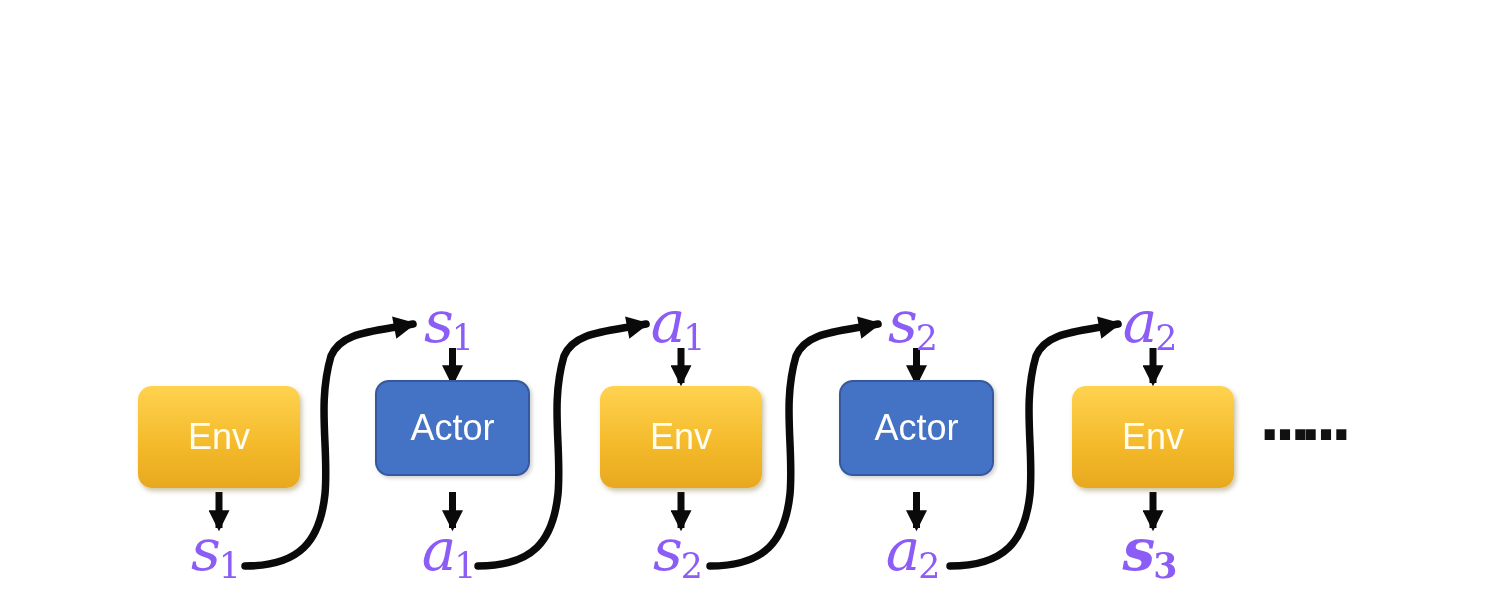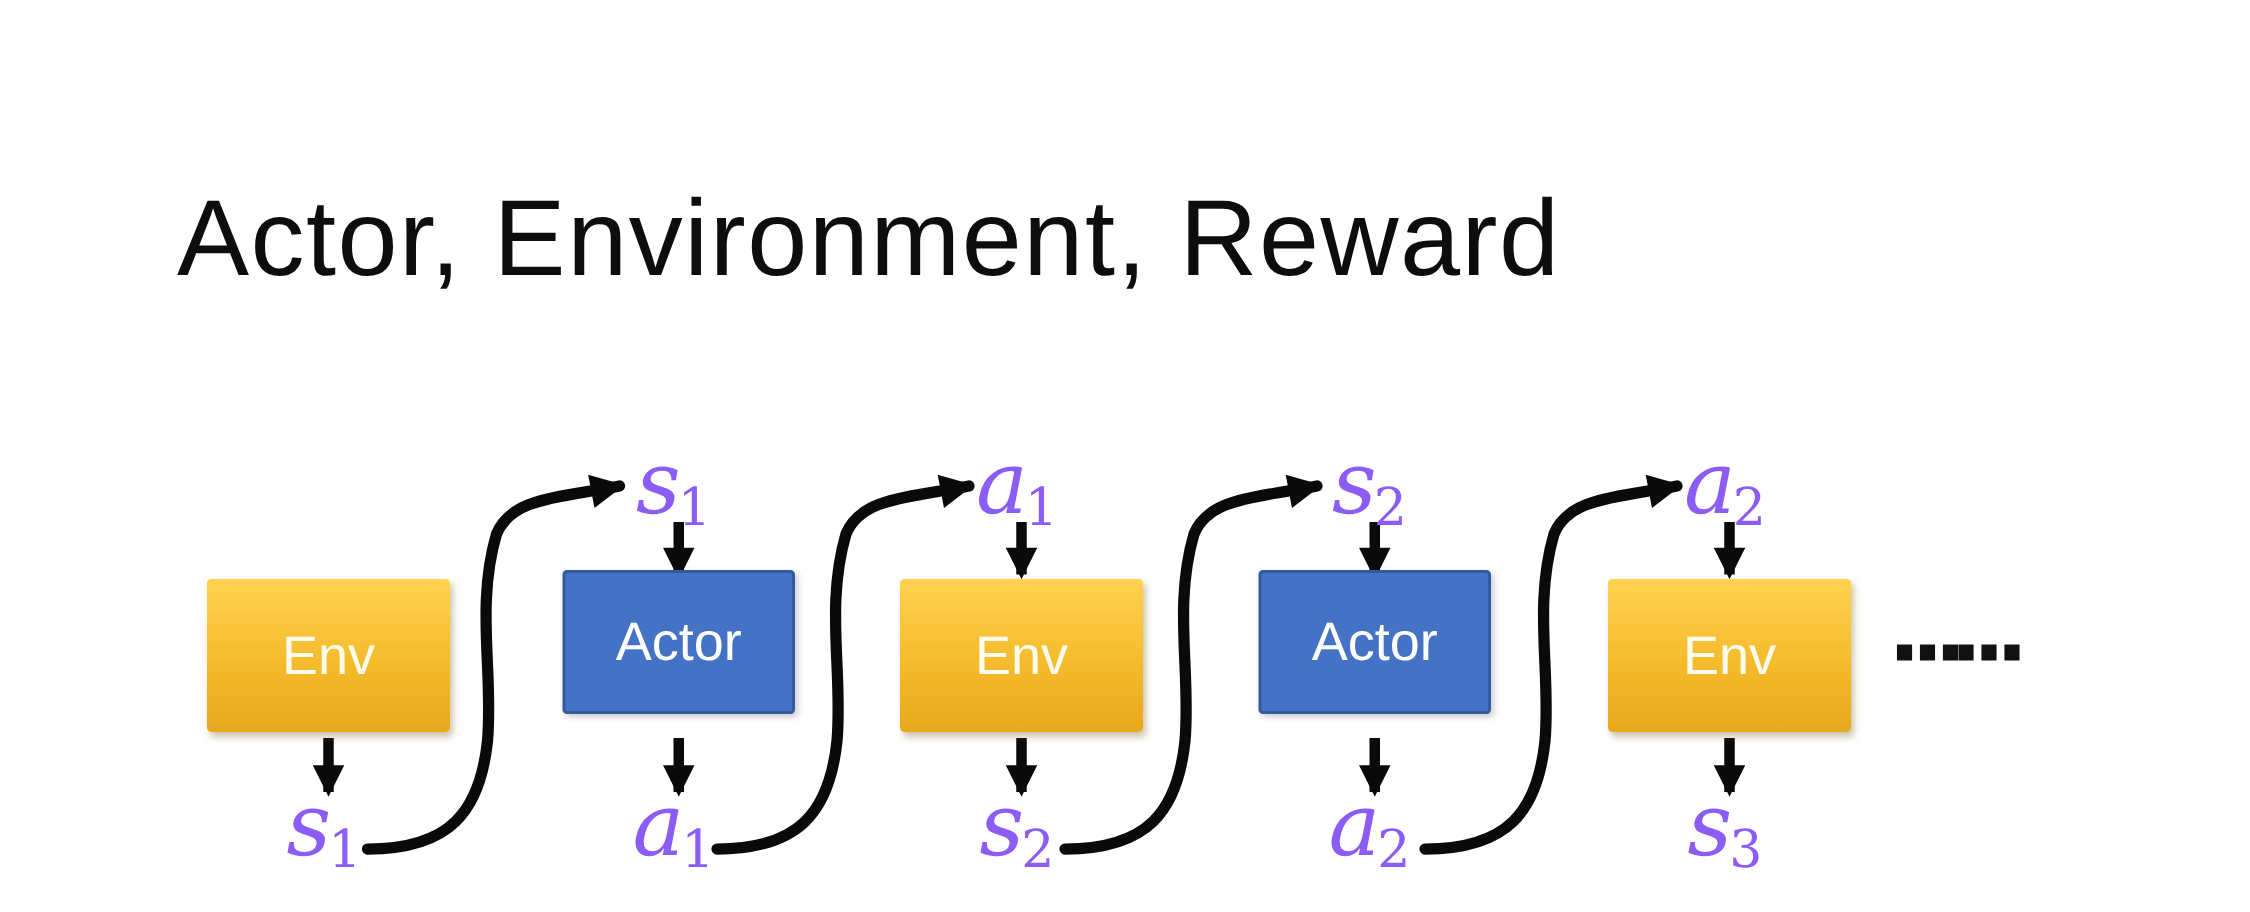--- a/index.html
+++ b/index.html
@@ -17,21 +17,21 @@
     font-weight:300;
     font-size:72px;
     letter-spacing:1px;
     color:#0d0d0d;
     white-space:nowrap;
   }
   .box{
     position:absolute;
     display:flex;align-items:center;justify-content:center;
     font-size:36px;
-    border-radius:3px;
+    border-radius:14px;
     box-sizing:border-box;
   }
   .box.env{
     top:386px;height:102px;width:162px;
     background:linear-gradient(180deg,#FFD24F 0%,#F4BA2B 58%,#E8A81E 100%);
     color:#FFFDF0;
     box-shadow:2px 3px 5px rgba(110,85,0,0.35);
   }
   .box.actor{
     top:380px;height:96px;width:155px;
@@ -71,21 +71,20 @@
     color:#111111;
     -webkit-text-stroke:2px #111111;
     white-space:nowrap;
   }
 </style>
 </head>
 <body>
 
 <div id="slide">
 
-  <div class="slide-title">Actor, Environment, Reward</div>
 
   <svg class="arrows" width="1500" height="608" viewBox="0 0 1500 608">
     <defs>
       <marker id="ah" viewBox="0 0 4 4" markerWidth="3.4" markerHeight="3" refX="3.4" refY="2" orient="auto" markerUnits="strokeWidth">
         <path d="M0,0 L4,2 L0,4 z" fill="#0a0a0a"></path>
       </marker>
     </defs>
 
     <g stroke="#0a0a0a" stroke-width="7">
       <line x1="452.5" y1="348" x2="452.5" y2="383" marker-end="url(#ah)"></line>
@@ -128,17 +127,17 @@
 
   <div class="mlabel top" style="left:449px;"><span class="base">s</span><sub>1</sub></div>
   <div class="mlabel top" style="left:678px;"><span class="base">a</span><sub>1</sub></div>
   <div class="mlabel top" style="left:913px;"><span class="base">s</span><sub>2</sub></div>
   <div class="mlabel top" style="left:1150px;"><span class="base">a</span><sub>2</sub></div>
 
   <div class="mlabel bottom" style="left:216px;"><span class="base">s</span><sub>1</sub></div>
   <div class="mlabel bottom" style="left:449px;"><span class="base">a</span><sub>1</sub></div>
   <div class="mlabel bottom" style="left:678px;"><span class="base">s</span><sub>2</sub></div>
   <div class="mlabel bottom" style="left:913px;"><span class="base">a</span><sub>2</sub></div>
-  <div class="mlabel bottom" style="left:1150px;"><span class="base">s</span><sub>3</sub></div>
+  <div class="mlabel bottom" style="left:1150px;font-weight:bold;"><span class="base">s</span><sub>3</sub></div>
 
   <div class="ellipsis">……</div>
 
 </div>
 
 </body></html>

